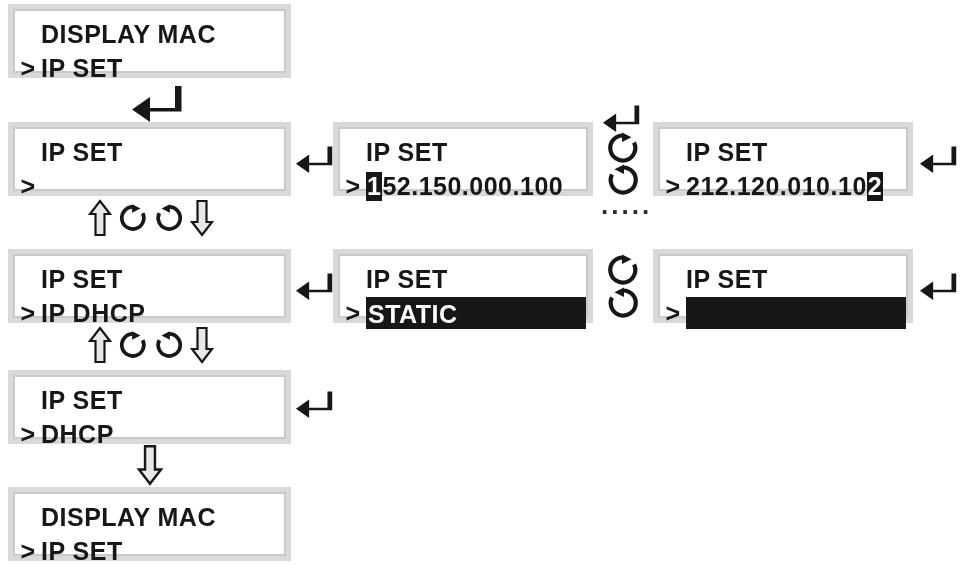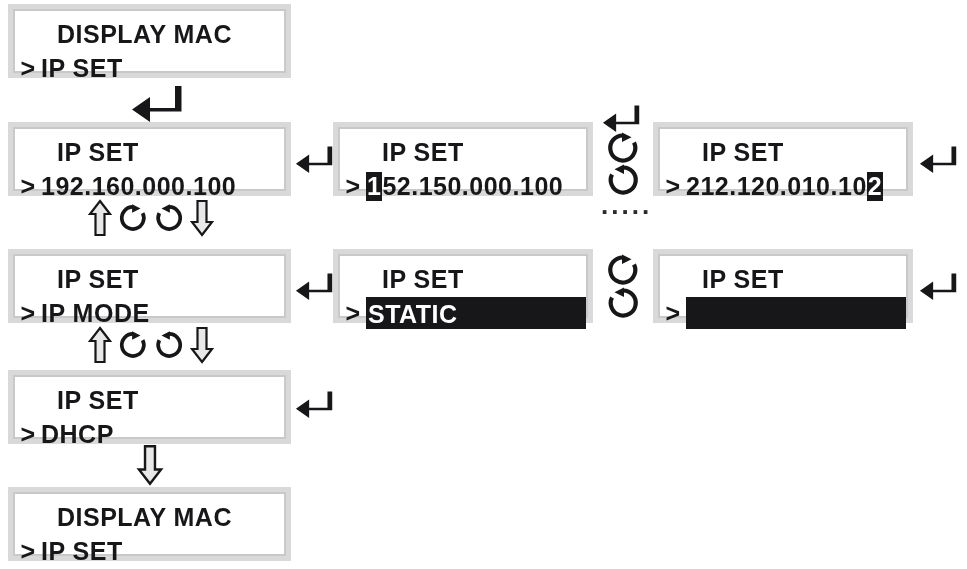--- a/index.html
+++ b/index.html
@@ -37,21 +37,21 @@
     height: 34px;
     display: flex;
     align-items: center;
     box-sizing: border-box;
     font-size: 25px;
     font-weight: bold;
     letter-spacing: 0.5px;
     color: #17171a;
     white-space: pre;
   }
-  .lcd-line.row1 { top: 6px; margin-left: 16px; }
+  .lcd-line.row1 { top: 6px; }
   .lcd-line.row2 { top: 40px; }
 
   .caret {
     display: inline-block;
     width: 26px;
     text-align: center;
     flex: 0 0 auto;
     font-size: 25px;
     font-weight: bold;
     color: #17171a;
@@ -128,21 +128,20 @@
 </div>
 
 <div class="lcd" style="left:8px; top:122px; width:283px; height:74px;">
   <div class="lcd-inner">
     <div class="lcd-line row1">
       <span class="indent"></span>
       <span class="txt">IP SET</span>
     </div>
     <div class="lcd-line row2">
       <span class="caret">&gt;</span>
-      <span class="txt">192.160.000.100</span>
     </div>
   </div>
 </div>
 
 <div class="glyph" style="left:293px; top:140px; width:44px; height:38px;">
   <svg width="44" height="38" viewBox="0 0 60 38">
     <path d="M47 2 L47 24 L22 24 L22 13 L4 25.5 L22 38 L22 27.5 L53.5 27.5 L53.5 2 Z" fill="#17171a"></path>
   </svg>
 </div>
 
@@ -226,21 +225,21 @@
 </div>
 
 <div class="lcd" style="left:8px; top:249px; width:283px; height:74px;">
   <div class="lcd-inner">
     <div class="lcd-line row1">
       <span class="indent"></span>
       <span class="txt">IP SET</span>
     </div>
     <div class="lcd-line row2">
       <span class="caret">&gt;</span>
-      <span class="txt">IP MODE</span>
+      <span class="txt">IP DHCP</span>
     </div>
   </div>
 </div>
 
 <div class="glyph" style="left:293px; top:267px; width:44px; height:38px;">
   <svg width="44" height="38" viewBox="0 0 60 38">
     <path d="M47 2 L47 24 L22 24 L22 13 L4 25.5 L22 38 L22 27.5 L53.5 27.5 L53.5 2 Z" fill="#17171a"></path>
   </svg>
 </div>
 

